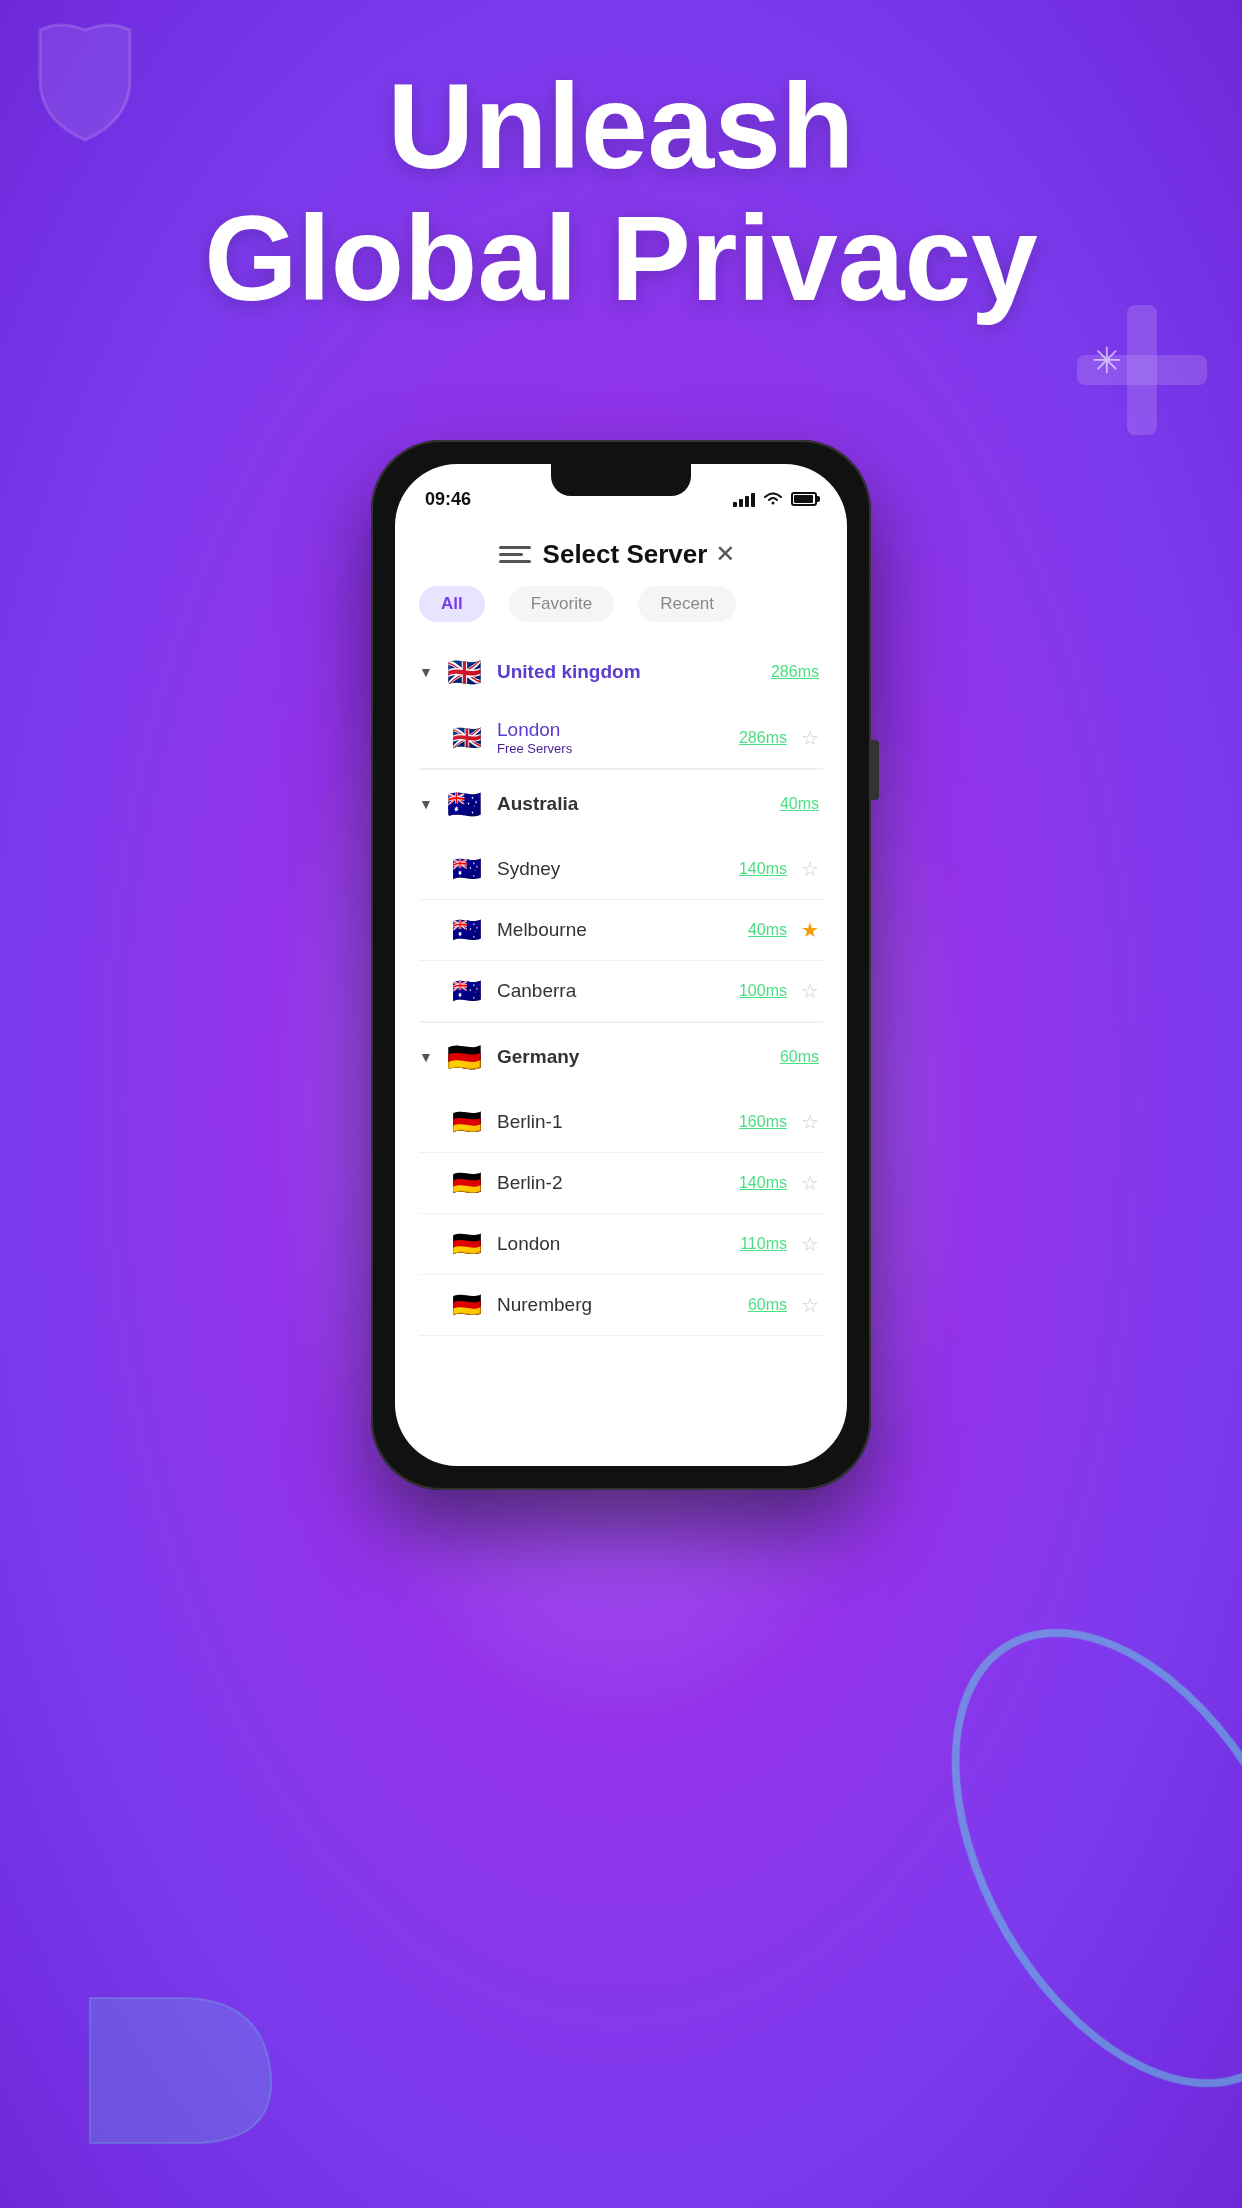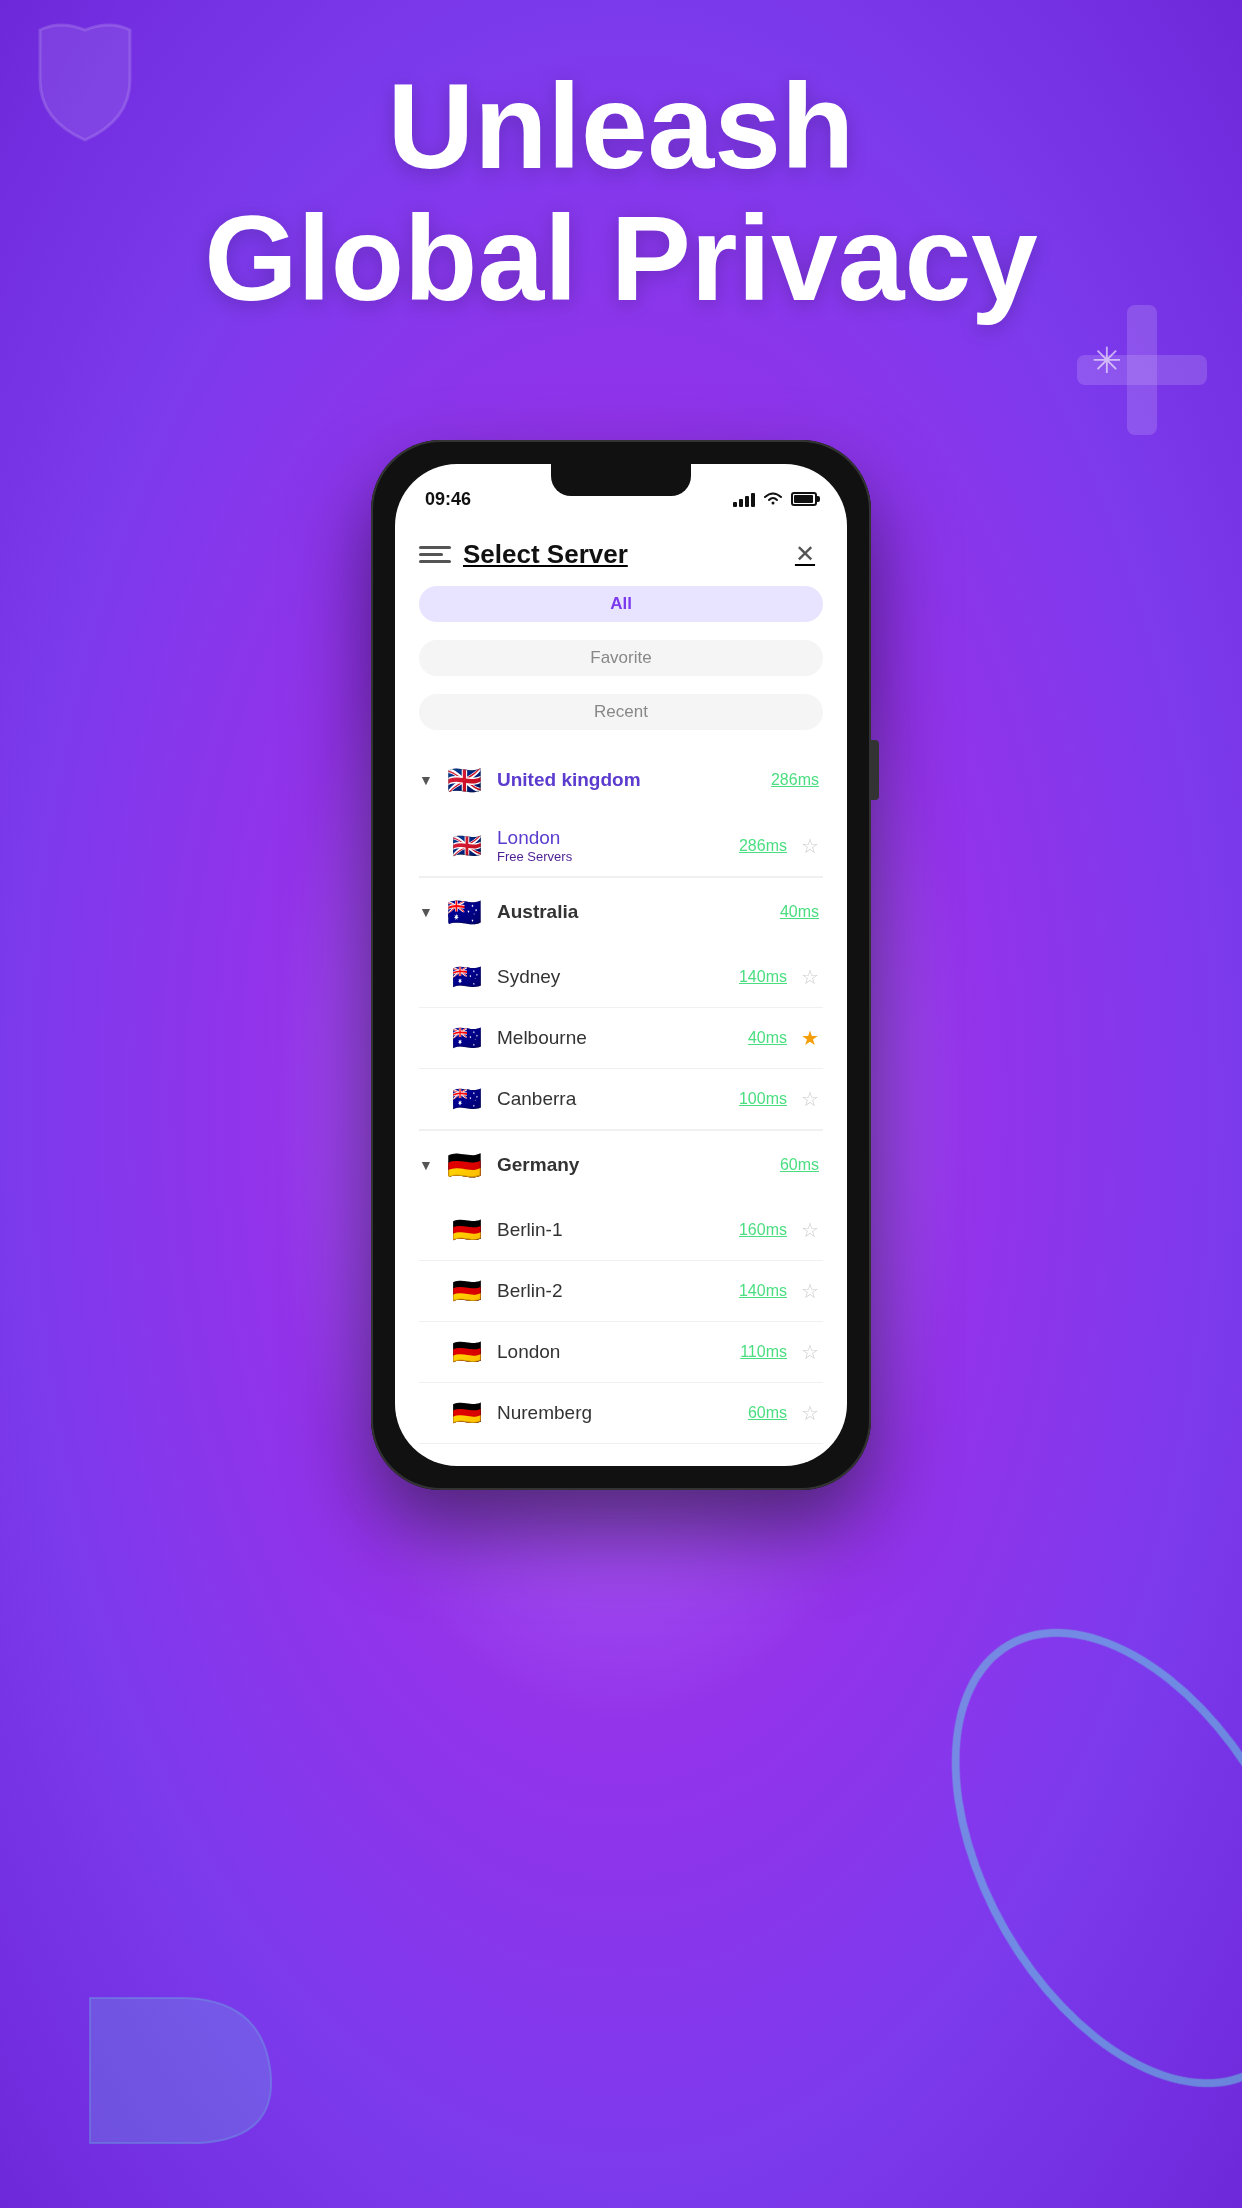--- a/index.html
+++ b/index.html
@@ -225,24 +225,23 @@
     
     .app-content {
       padding: 0 24px;
       overflow: hidden;
       height: calc(100% - 56px);
     }
 
     
     .header {
       display: flex;
-      justify-content: space-between;
+      justify-content: center;
       align-items: center;
       padding: 16px 0 14px;
-      text-decoration: underline;
     }
 
     .header-left {
       display: flex;
       align-items: center;
       gap: 12px;
     }
 
     .header-icon {
       width: 32px;
@@ -276,23 +275,22 @@
       align-items: center;
       justify-content: center;
       font-size: 24px;
       color: #555;
       cursor: pointer;
     }
 
     
     .tabs {
       display: flex;
-      gap: 18px;
+      gap: 24px;
       margin-bottom: 16px;
-      flex-direction: column;
     }
 
     .tab {
       padding: 8px 22px;
       border-radius: 20px;
       font-size: 17px;
       font-weight: 500;
       cursor: pointer;
       border: none;
       background: transparent;

